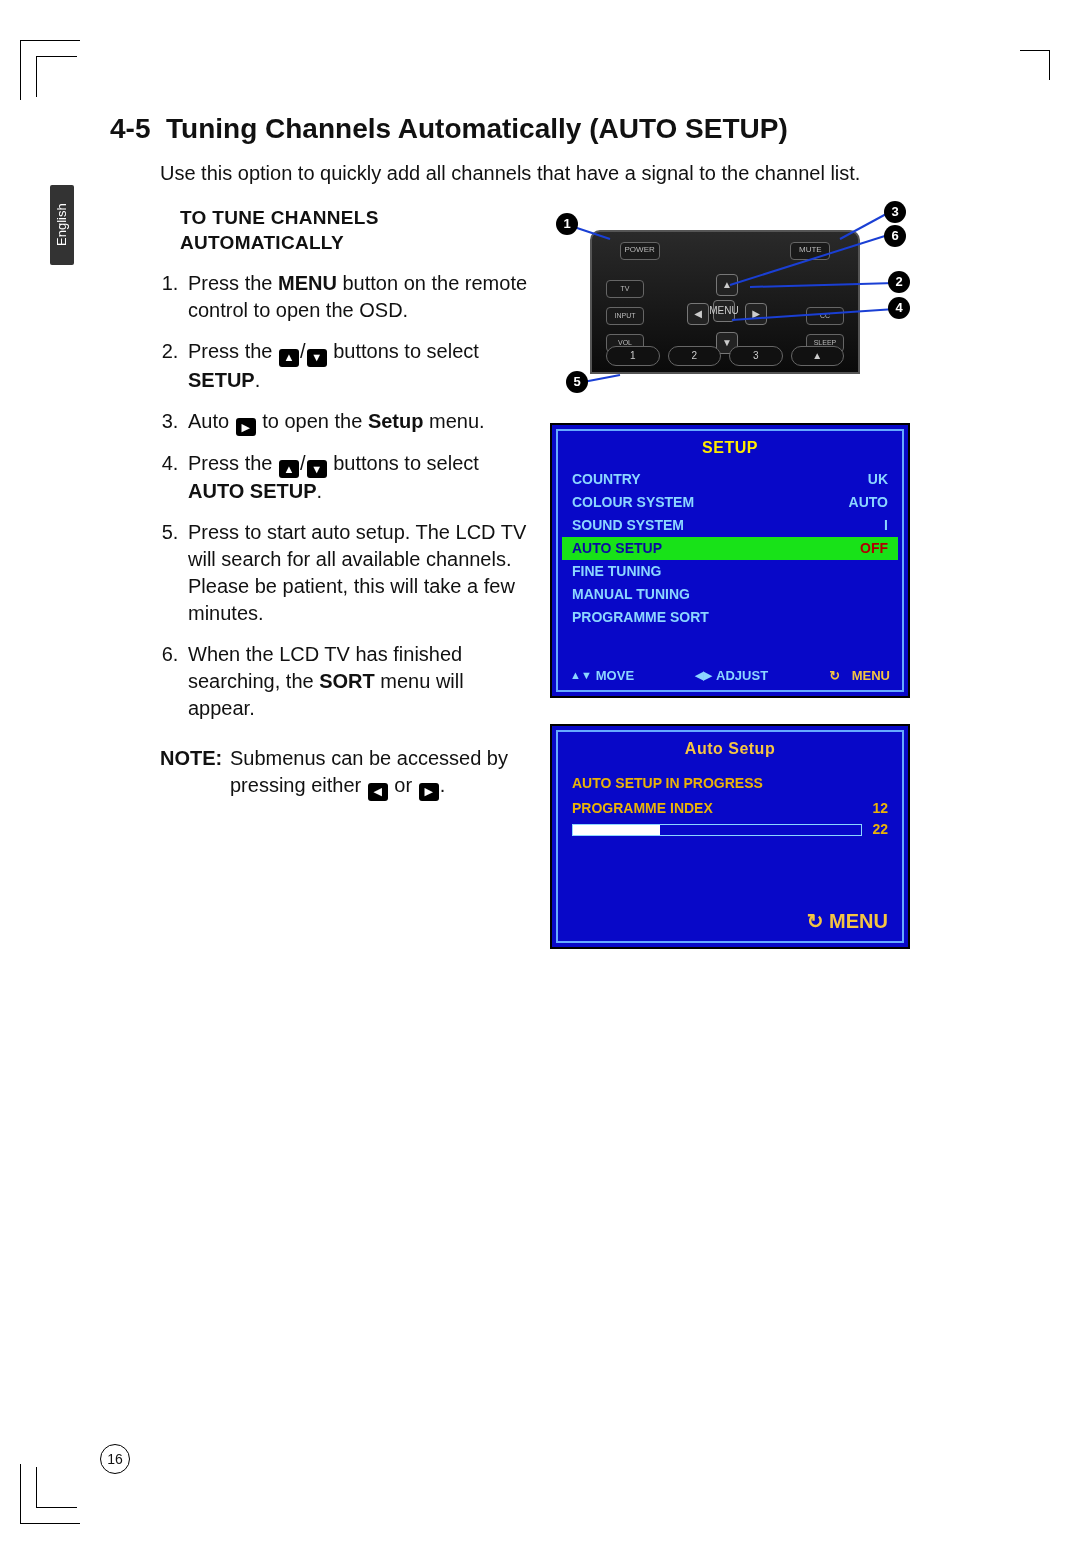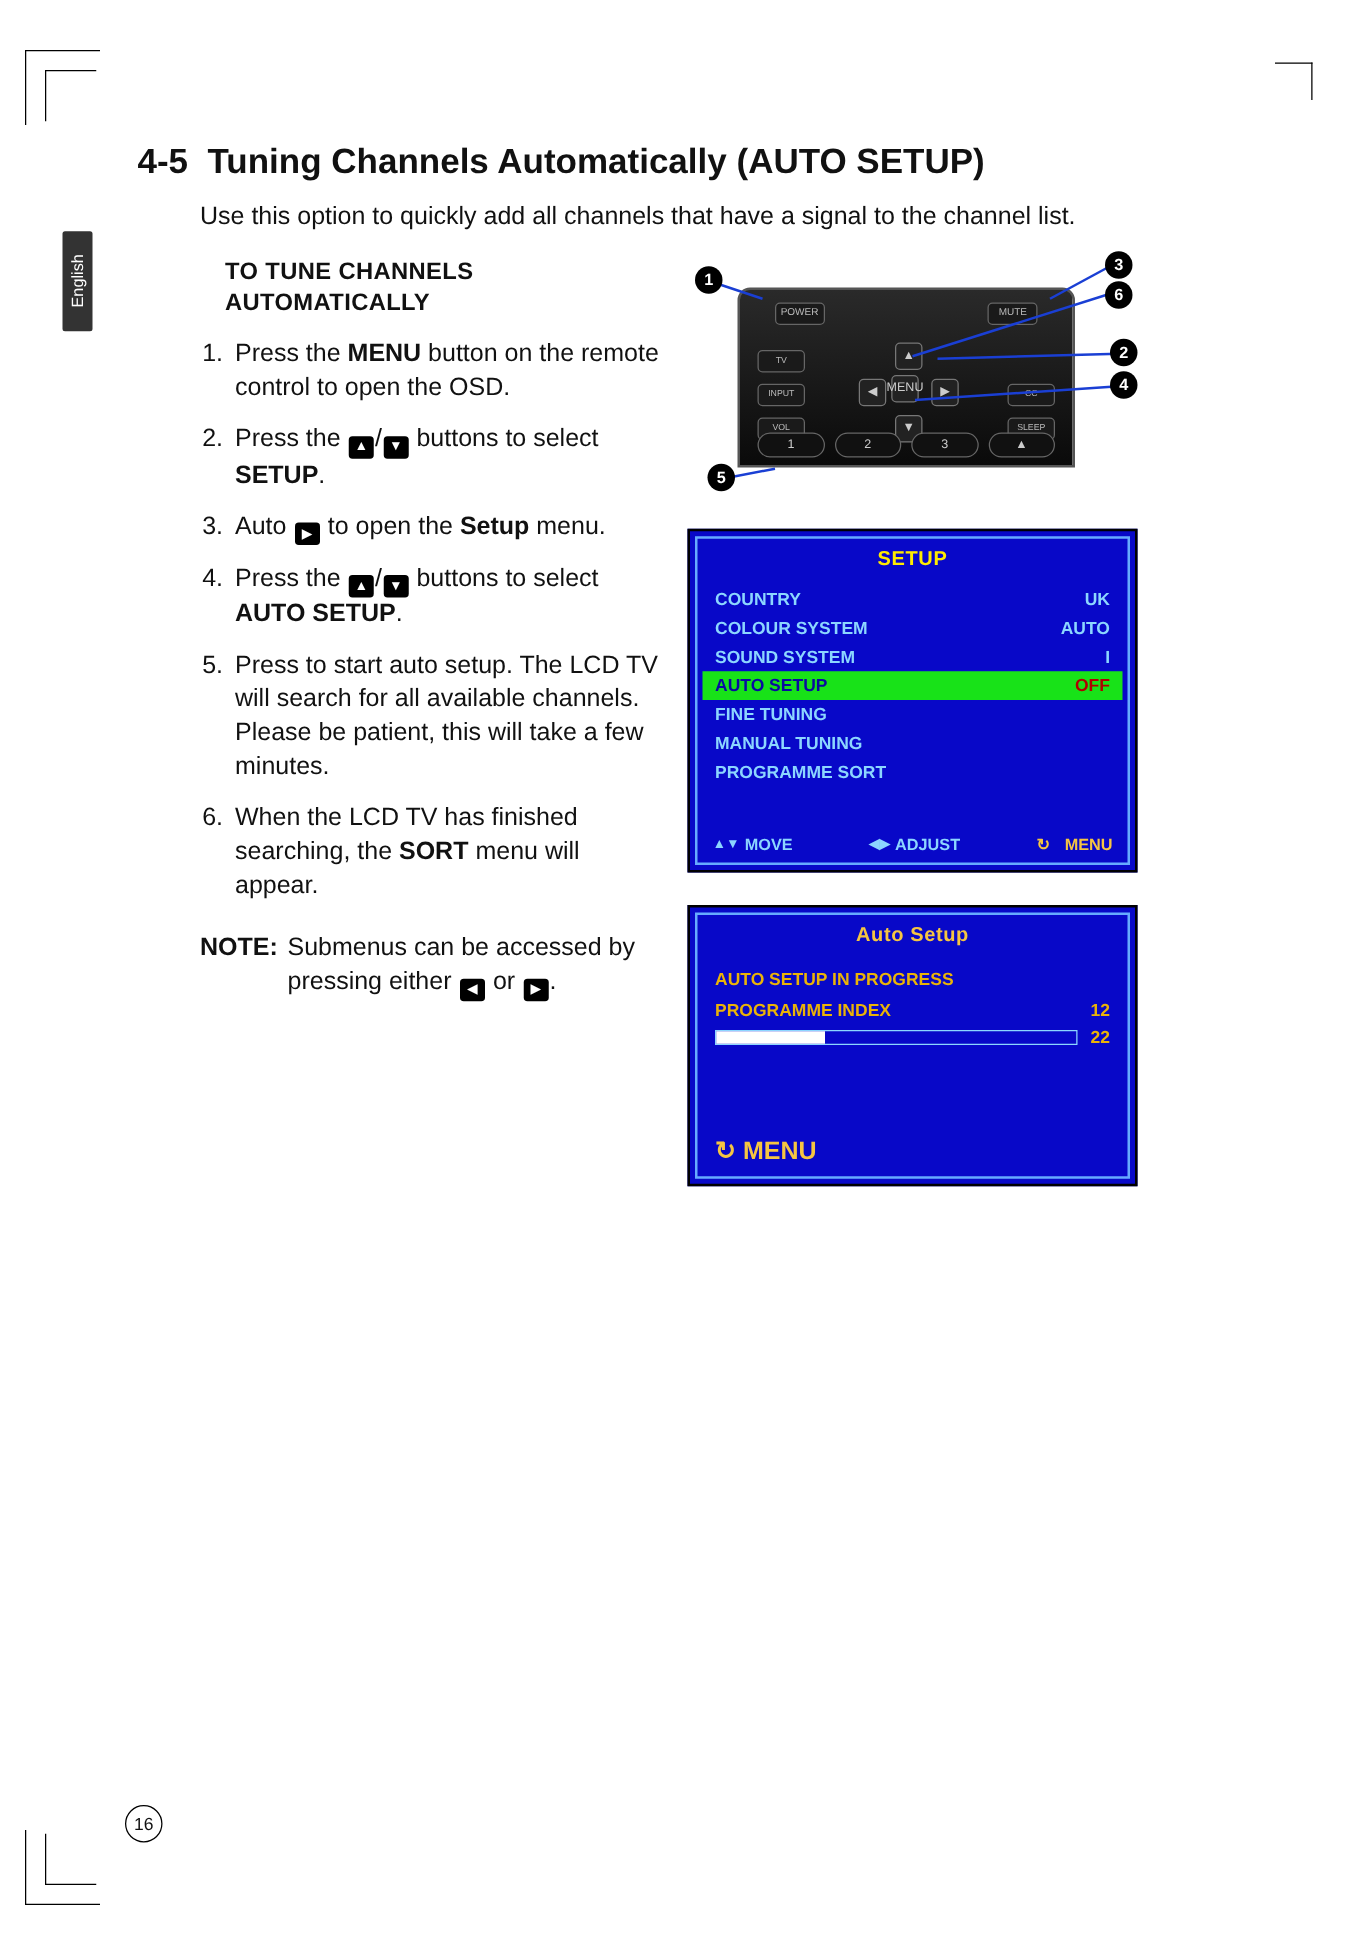--- a/index.html
+++ b/index.html
@@ -121,21 +121,21 @@
   .osd-row.hl { background:#18e218; color:#0a0aa0; }
   .osd-row.hl .val{ color:#b00000; }
   .osd-footer { display:flex; justify-content:space-between; padding:8px 8px 2px; color:#8cd6ff; font-size:13px; margin-top:30px;}
   .osd-footer .seg { display:flex; align-items:center; gap:4px;}
   .tri { font-size:11px; }
   .menu-gold { color:#f5c542; }
 
   .osd2-body { color:#eab308; font-size:14px; padding: 4px 10px;}
   .progress { height:12px; border:1px solid #8cd6ff; margin:6px 0; position:relative; background:transparent;}
   .progress-fill { height:100%; background:#fff; width:30%; }
-  .osd2-footer { padding:6px 10px 2px; margin-top:56px;}
+  .osd2-footer { text-align:right; padding:6px 10px 2px; margin-top:56px;}
 
   .page-num {
     position:absolute; left:100px; bottom:90px;
     width:30px; height:30px; border:1.5px solid #000; border-radius:50%;
     display:flex; align-items:center; justify-content:center;
     font-size:14px;
   }
 </style>
 </head>
 <body>

